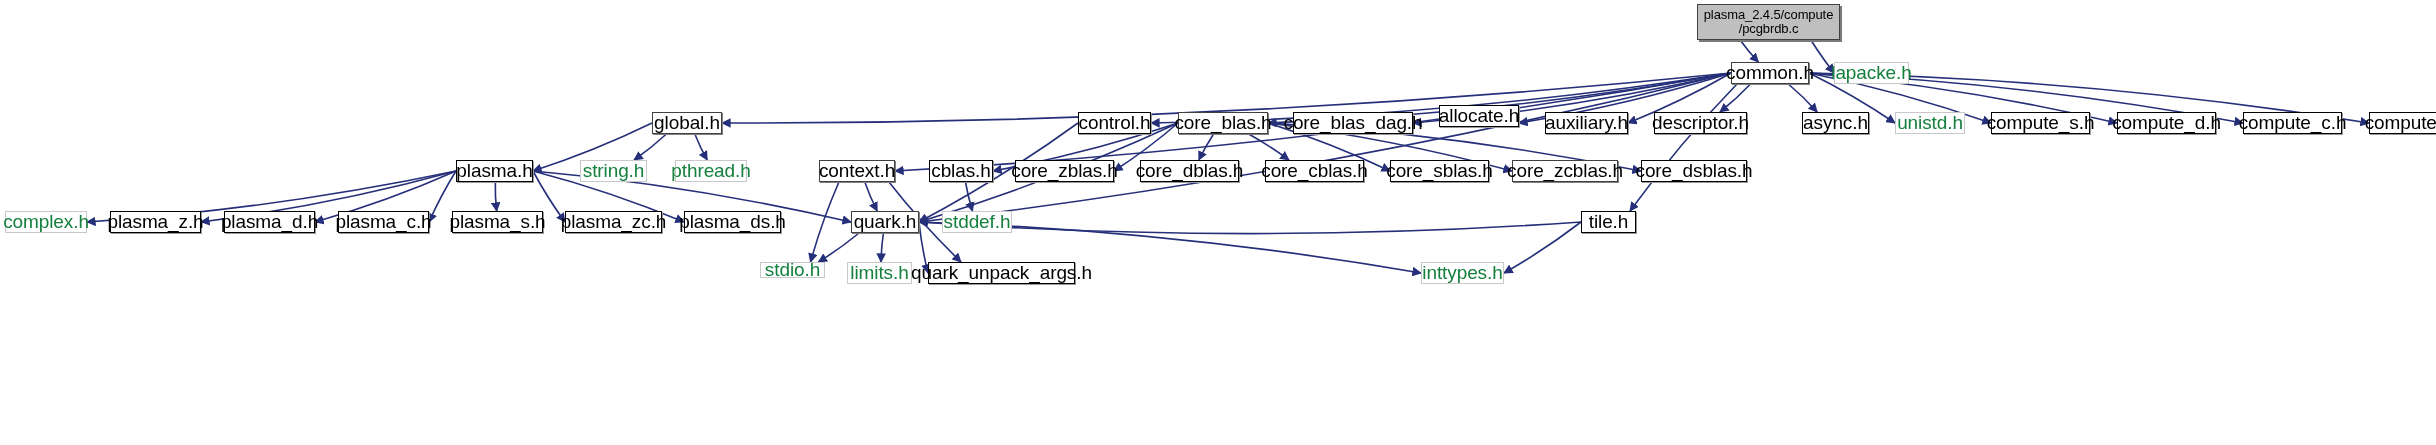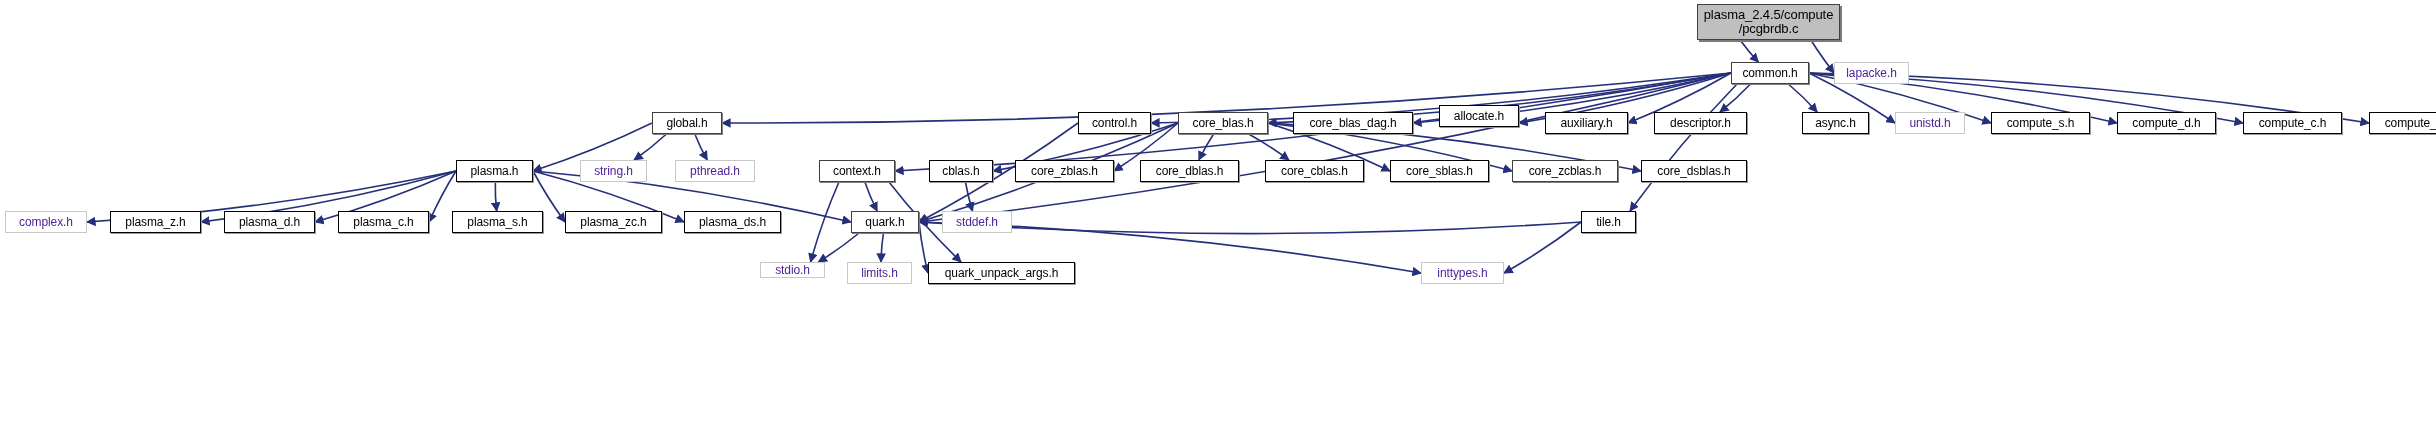--- a/index.html
+++ b/index.html
@@ -12,37 +12,37 @@
     overflow:hidden;
   }
   #edges{position:absolute;left:0;top:0;width:2436px;height:445px;}
   .node{
     position:absolute;
     box-sizing:border-box;
     display:flex;
     align-items:center;
     justify-content:center;
     text-align:center;
-    font-size:12px;
+    font-size:19px;
     line-height:14px;
     color:#000000;
     background:#ffffff;
     border:1px solid #000000;
     white-space:pre-line;
     z-index:5;
     letter-spacing:-0.1px;
   }
   .node.root{
     background:#bfbfbf;
     border:1px solid #404040;
     box-shadow:2px 2px 0 #7a7a7a;
   }
   .node.sys{
     border:1px solid #c8c8c8;
-    color:#4c1d95;
+    color:#15803d;
   }
   .node.strong{
     border:1px solid #404040;
     box-shadow:1px 1px 0 #808080;
   }
   .node.plain{
     border:1px solid #000000;
     box-shadow:1px 1px 0 #9a9a9a;
   }
 </style>
@@ -120,21 +120,21 @@
       <div class="node plain" style="left: 1545px; top: 112px; width: 83px; height: 22px;">auxiliary.h</div>
       <div class="node plain" style="left: 1654px; top: 112px; width: 93px; height: 22px;">descriptor.h</div>
       <div class="node plain" style="left: 1802px; top: 112px; width: 67px; height: 22px;">async.h</div>
       <div class="node sys" style="left: 1895px; top: 112px; width: 70px; height: 22px;">unistd.h</div>
       <div class="node plain" style="left: 1991px; top: 112px; width: 99px; height: 22px;">compute_s.h</div>
       <div class="node plain" style="left: 2117px; top: 112px; width: 99px; height: 22px;">compute_d.h</div>
       <div class="node plain" style="left: 2243px; top: 112px; width: 99px; height: 22px;">compute_c.h</div>
       <div class="node plain" style="left: 2369px; top: 112px; width: 99px; height: 22px;">compute_z.h</div>
       <div class="node plain" style="left: 456px; top: 160px; width: 77px; height: 22px;">plasma.h</div>
       <div class="node sys" style="left: 580px; top: 160px; width: 67px; height: 22px;">string.h</div>
-      <div class="node sys" style="left: 675px; top: 160px; width: 80px; height: 22px;">pthread.h</div>
+      <div class="node sys" style="left: 675px; top: 160px; width: 72px; height: 22px;">pthread.h</div>
       <div class="node strong" style="left: 819px; top: 160px; width: 76px; height: 22px;">context.h</div>
       <div class="node plain" style="left: 929px; top: 160px; width: 64px; height: 22px;">cblas.h</div>
       <div class="node plain" style="left: 1015px; top: 160px; width: 99px; height: 22px;">core_zblas.h</div>
       <div class="node plain" style="left: 1140px; top: 160px; width: 99px; height: 22px;">core_dblas.h</div>
       <div class="node plain" style="left: 1265px; top: 160px; width: 99px; height: 22px;">core_cblas.h</div>
       <div class="node plain" style="left: 1390px; top: 160px; width: 99px; height: 22px;">core_sblas.h</div>
       <div class="node strong" style="left: 1512px; top: 160px; width: 106px; height: 22px;">core_zcblas.h</div>
       <div class="node plain" style="left: 1641px; top: 160px; width: 106px; height: 22px;">core_dsblas.h</div>
       <div class="node sys" style="left: 5px; top: 211px; width: 82px; height: 22px;">complex.h</div>
       <div class="node plain" style="left: 110px; top: 211px; width: 91px; height: 22px;">plasma_z.h</div>

